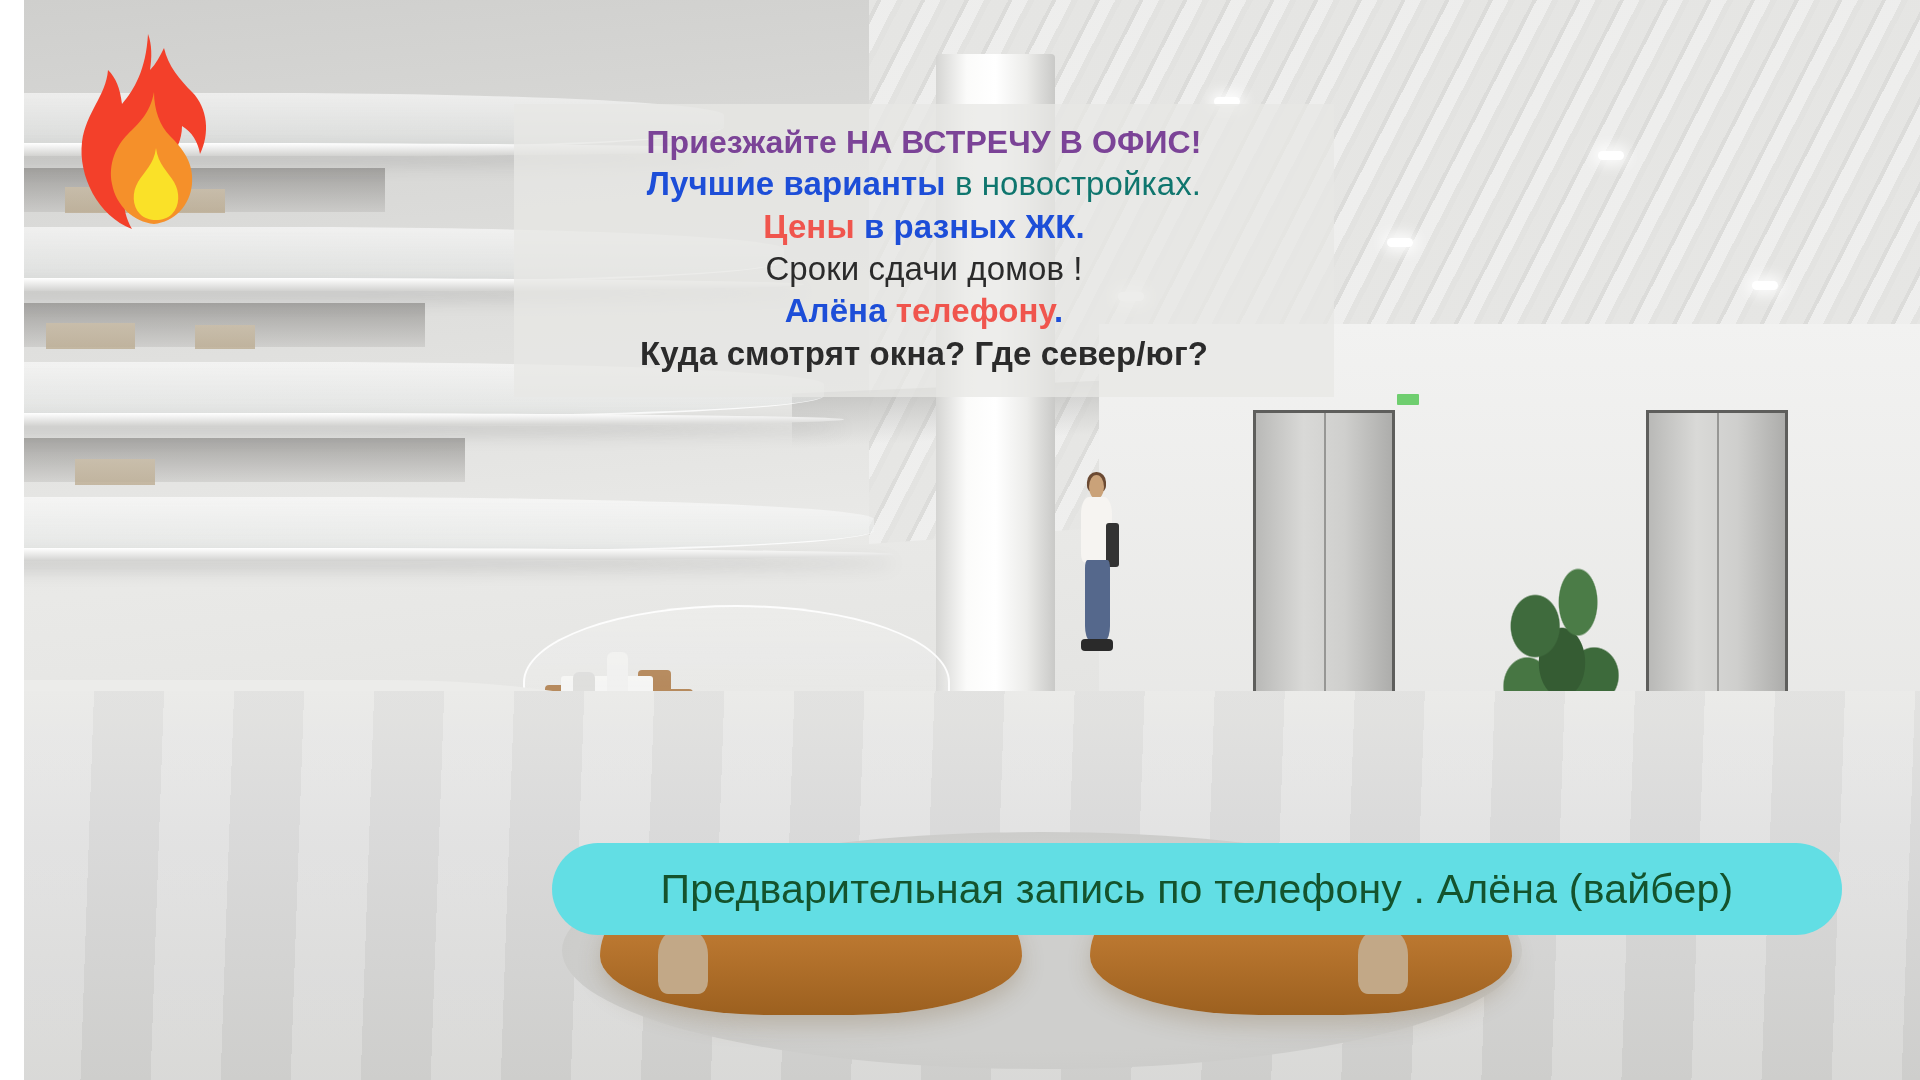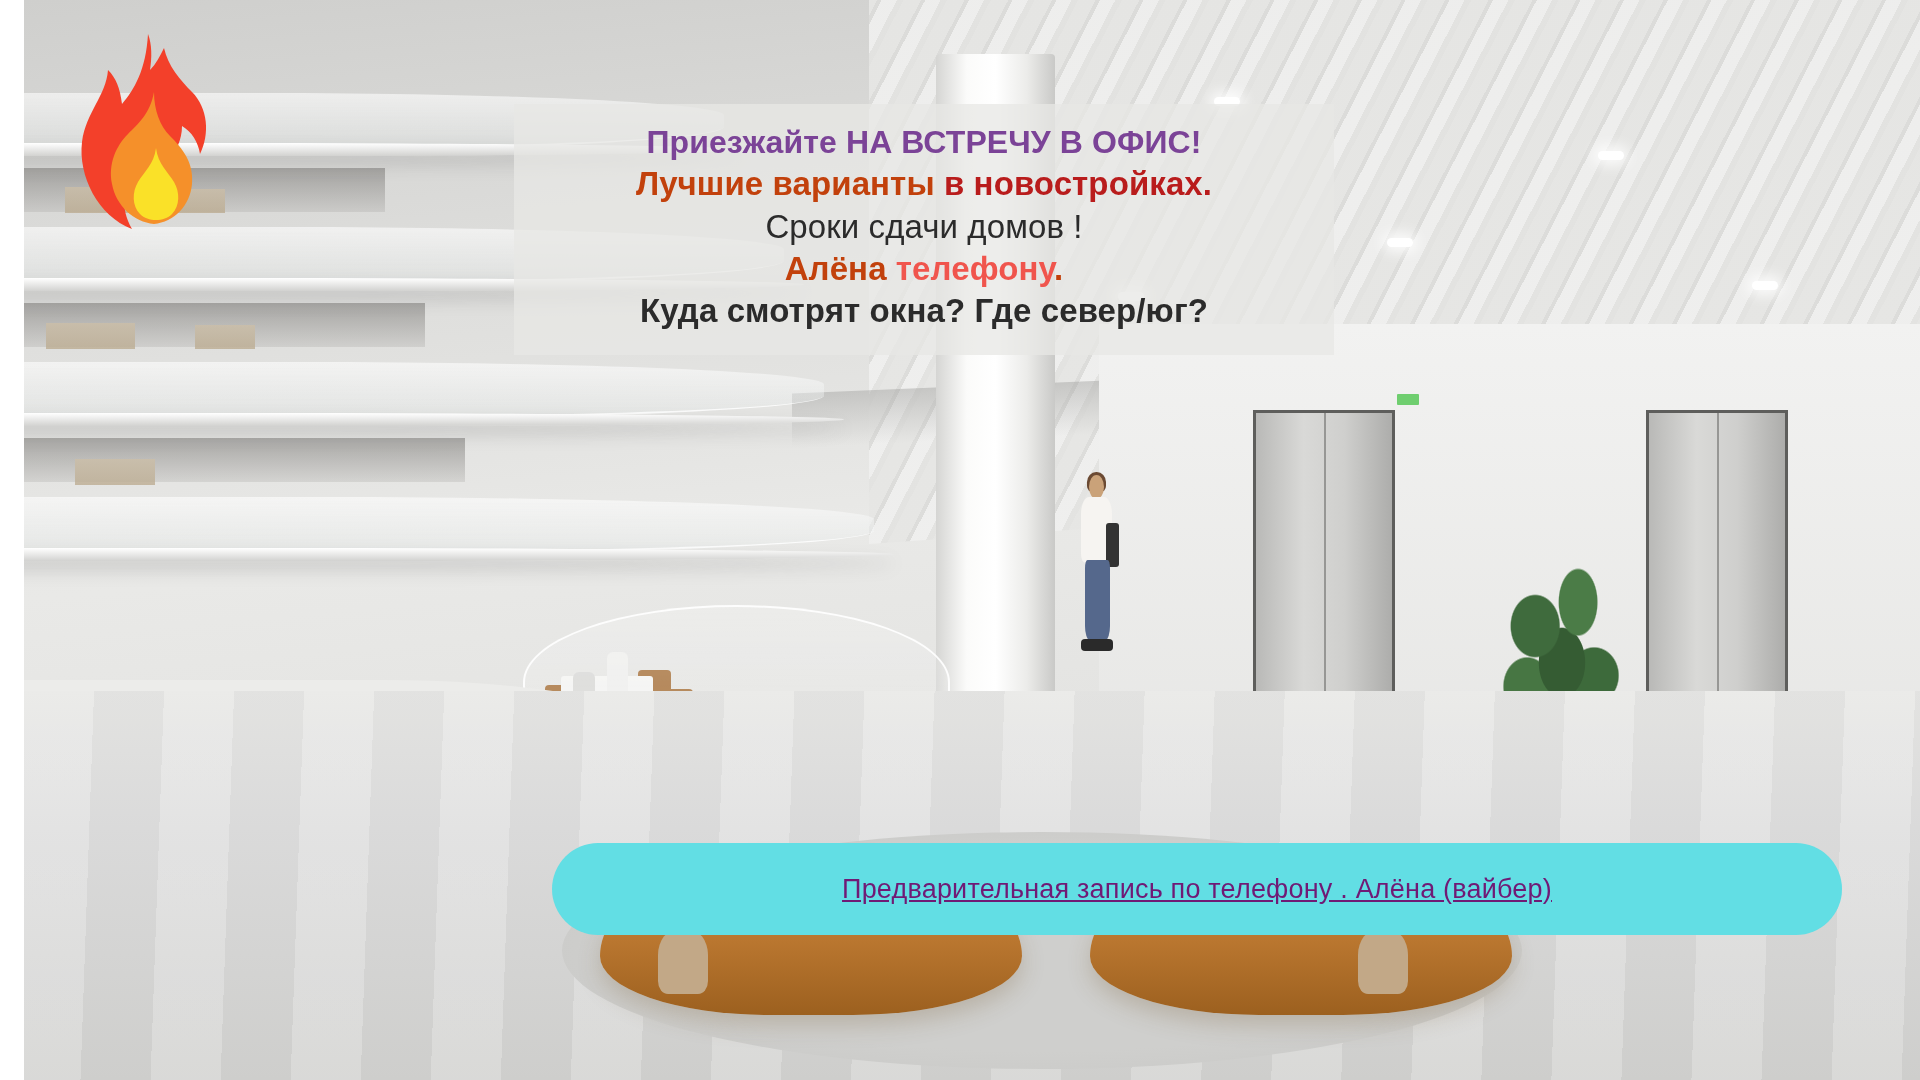--- a/index.html
+++ b/index.html
@@ -313,43 +313,42 @@
     white-space: nowrap;
   }
   .tline.l1 { color: #7b4397; font-weight: bold; font-size: 32px; }
   .tline.l2 { color: #f0554d; font-weight: bold; font-size: 32px; }
   .tline.l3 { font-weight: normal; }
   .tline.l4 { font-weight: bold; }
   .tline.l5 { font-weight: normal; }
   .tline.l6 { font-weight: bold; }
   .tline.l7 { font-weight: bold; }
   .tline.l8 { font-weight: normal; }
-  .b { font-weight: bold; color: #c2410c; }
+  .b { font-weight: bold; color: #1d4ed8; }
   .r { color: #f0554d; font-weight: bold; }
-  .n { font-weight: bold; color: #b91c1c; }
+  .n { font-weight: normal; color: #0f766e; }
 
   
   .cyan-banner {
     position: absolute;
     left: 528px;
     top: 843px;
     width: 1290px;
     height: 92px;
     background: #62dee4;
     border-radius: 46px;
     display: flex;
     align-items: center;
     justify-content: center;
   }
   .cyan-text {
-    font-size: 27px;
-    color: #701a75;
+    font-size: 41px;
+    color: #14532d;
     white-space: nowrap;
     letter-spacing: .2px;
-    text-decoration: underline;
   }
 </style>
 </head>
 <body>
 
 <div class="canvas">
 
   <div class="photo">
     <div class="ceiling"></div>
     <div class="ceiling-shadow"></div>
@@ -428,20 +427,21 @@
     <svg viewBox="0 0 140 205" width="140" height="205" aria-hidden="true">
       <path d="M72 4 C 70 40, 58 60, 46 74 C 44 58, 40 48, 32 40 C 30 66, 10 82, 6 112 C 2 146, 22 186, 56 199 C 44 178, 46 154, 58 140 C 56 160, 66 172, 80 176 C 72 160, 78 142, 92 130 C 100 122, 106 110, 106 96 C 116 102, 122 112, 124 124 C 134 104, 132 78, 116 62 C 104 50, 92 36, 88 18 C 84 26, 80 34, 74 40 C 76 28, 76 14, 72 4 Z" fill="#F3402A"></path>
       <path d="M78 62 C 74 84, 62 94, 52 104 C 40 116, 32 134, 36 154 C 40 176, 58 192, 78 194 C 98 192, 114 176, 116 154 C 118 132, 106 118, 94 106 C 84 96, 78 80, 78 62 Z" fill="#F5902A"></path>
       <path d="M80 118 C 78 134, 68 142, 62 152 C 56 162, 56 176, 64 184 C 72 192, 88 192, 96 184 C 104 176, 104 162, 98 152 C 92 142, 82 134, 80 118 Z" fill="#FAE128"></path>
     </svg>
   </div>
 
   <div class="text-panel">
     <div class="tline l1">Приезжайте НА ВСТРЕЧУ В ОФИС!</div>
     <div class="tline l3"><span class="b">Лучшие варианты</span><span class="n"> в новостройках.</span></div>
+    <div class="tline l4"><span class="r">Цены</span><span class="b"> в разных ЖК.</span></div>
     <div class="tline l5">Сроки сдачи домов !</div>
     <div class="tline l6"><span class="b">Алёна </span><span class="r">телефону</span><span class="b">.</span></div>
     <div class="tline l7">Куда смотрят окна? Где север/юг?</div>
   </div>
 
   <div class="cyan-banner">
     <span class="cyan-text">Предварительная запись по телефону . Алёна (вайбер)</span>
   </div>
 
 </div>

